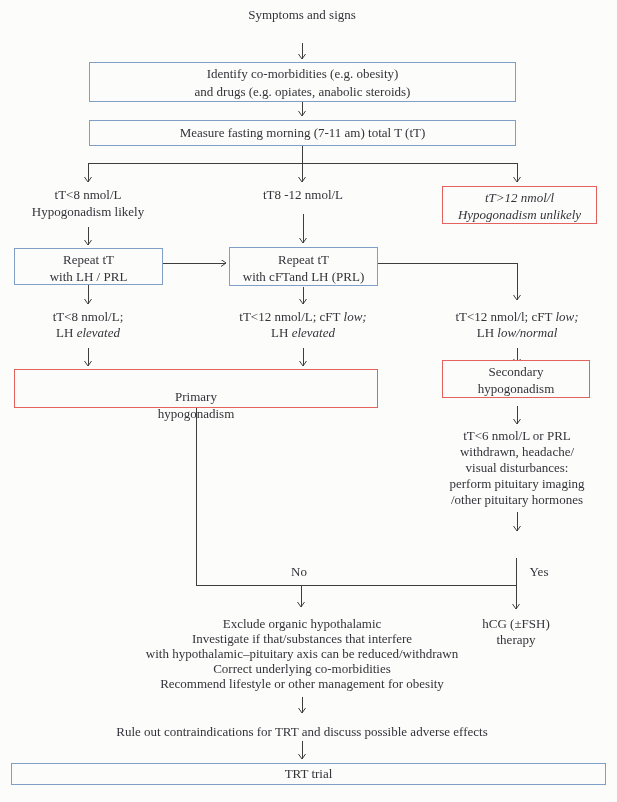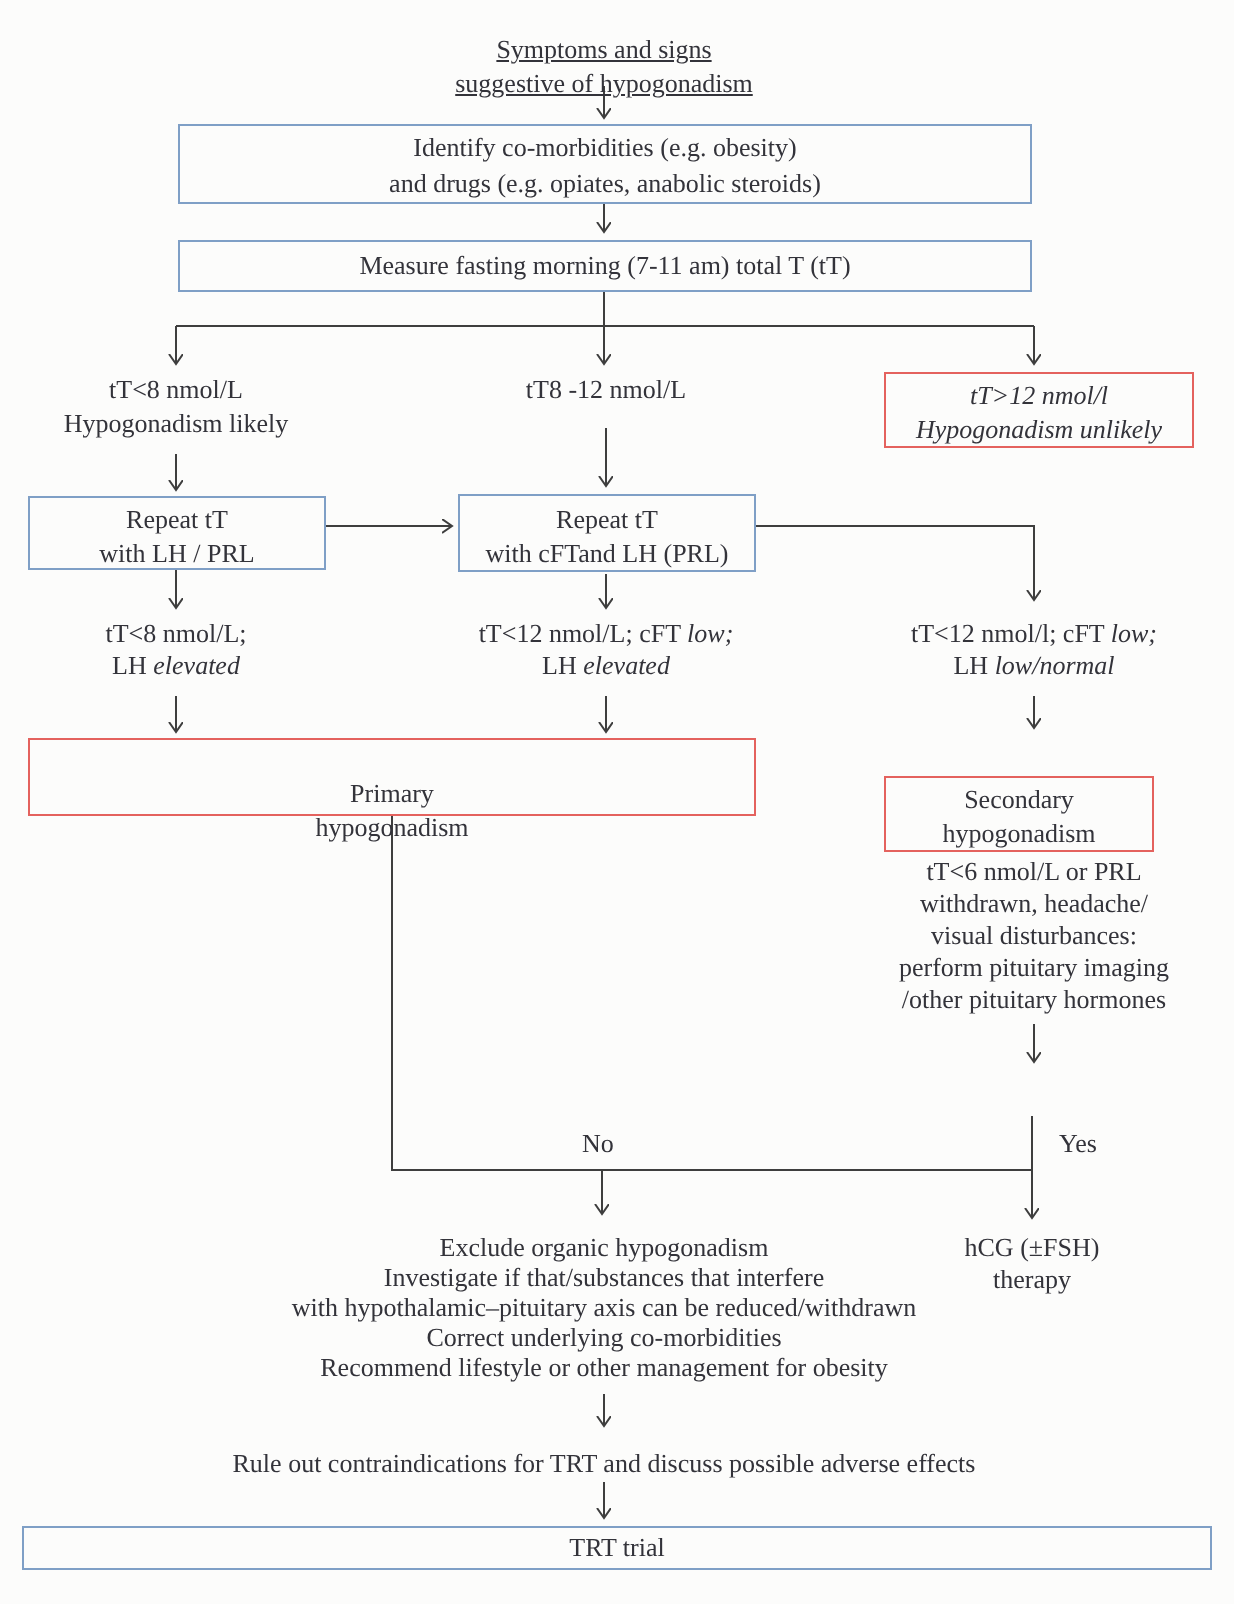--- a/index.html
+++ b/index.html
@@ -18,33 +18,33 @@
   svg.wires{position:absolute;left:0;top:0;z-index:1;}
   svg.wires path{stroke:var(--wire);stroke-width:1;fill:none;shape-rendering:crispEdges;}
   svg.wires marker path{shape-rendering:auto;}
   .txt{position:absolute;text-align:center;z-index:2;line-height:16px;}
   .tl{white-space:nowrap;}
   em{font-style:italic;}
   .bx{position:absolute;z-index:2;text-align:center;background:#fcfcfb;box-sizing:border-box;}
   .bx.blue{border:1px solid var(--blue);}
   .bx.red{border:1px solid var(--red);}
 
-  .n-symptoms{left:182px;top:16px;width:240px;line-height:17px;text-decoration:underline;}
+  .n-symptoms{left:182px;top:6px;width:240px;line-height:17px;}
   .box-identify{left:89px;top:62px;width:427px;height:40px;line-height:18px;padding-top:2px;}
   .box-measure{left:89px;top:120px;width:427px;height:26px;line-height:24px;}
   .n-low{left:8px;top:186px;width:160px;line-height:17px;}
   .n-mid{left:223px;top:186px;width:160px;line-height:17px;}
   .box-high{left:442px;top:186px;width:155px;height:38px;line-height:17px;padding-top:2px;font-style:italic;}
   .box-repeat-left{left:14px;top:248px;width:149px;height:37px;line-height:17px;padding-top:2px;}
   .box-repeat-center{left:229px;top:247px;width:149px;height:39px;line-height:17px;padding-top:3px;}
   .n-result-left{left:8px;top:309px;width:160px;}
   .n-result-center{left:203px;top:309px;width:200px;}
   .n-result-right{left:417px;top:309px;width:200px;}
   .box-primary{left:14px;top:369px;width:364px;height:39px;line-height:17px;padding-top:18px;}
-  .box-secondary{left:442px;top:388px;width:135px;height:38px;line-height:17px;padding-top:2px;}
+  .box-secondary{left:442px;top:360px;width:148px;height:38px;line-height:17px;padding-top:2px;}
   .n-pituitary{left:422px;top:428px;width:190px;}
   .n-fertility{left:436px;top:539px;width:160px;line-height:17px;}
   .n-no{left:282px;top:564px;width:34px;}
   .n-yes{left:522px;top:564px;width:34px;}
   .n-hcg{left:456px;top:616px;width:120px;}
   .n-manage{left:87px;top:616px;width:430px;line-height:15px;}
   .n-ruleout{left:82px;top:724px;width:440px;}
   .box-trt{left:11px;top:763px;width:595px;height:22px;line-height:20px;}
 </style>
 </head>
@@ -78,21 +78,20 @@
     <path d="M517,512 V531" marker-end="url(#ah)"></path>
     <path d="M196,408 V585 H516"></path>
     <path d="M516,558 V609" marker-end="url(#ah)"></path>
     <path d="M301,585 V607" marker-end="url(#ah)"></path>
     <path d="M302,697 V713" marker-end="url(#ah)"></path>
     <path d="M302,741 V759" marker-end="url(#ah)"></path>
   </svg>
 
   <div class="txt n-symptoms">
     <div class="tl">Symptoms and signs</div>
-    <div class="tl">suggestive of hypogonadism</div>
   </div>
 
   <div class="bx blue box-identify">
     <div class="tl">Identify co-morbidities (e.g. obesity)</div>
     <div class="tl">and drugs (e.g. opiates, anabolic steroids)</div>
   </div>
 
   <div class="bx blue box-measure">
     <span>Measure fasting morning (7-11 am) total T (tT)</span>
   </div>
@@ -174,21 +173,21 @@
   <div class="txt n-yes">
     <span>Yes</span>
   </div>
 
   <div class="txt n-hcg">
     <div class="tl">hCG (±FSH)</div>
     <div class="tl">therapy</div>
   </div>
 
   <div class="txt n-manage">
-    <div class="tl">Exclude organic hypogonadism</div>
+    <div class="tl">Exclude organic hypothalamic</div>
     <div class="tl">Investigate if that/substances that interfere</div>
     <div class="tl">with hypothalamic–pituitary axis can be reduced/withdrawn</div>
     <div class="tl">Correct underlying co-morbidities</div>
     <div class="tl">Recommend lifestyle or other management for obesity</div>
   </div>
 
   <div class="txt n-ruleout">
     <span>Rule out contraindications for TRT and discuss possible adverse effects</span>
   </div>
 

